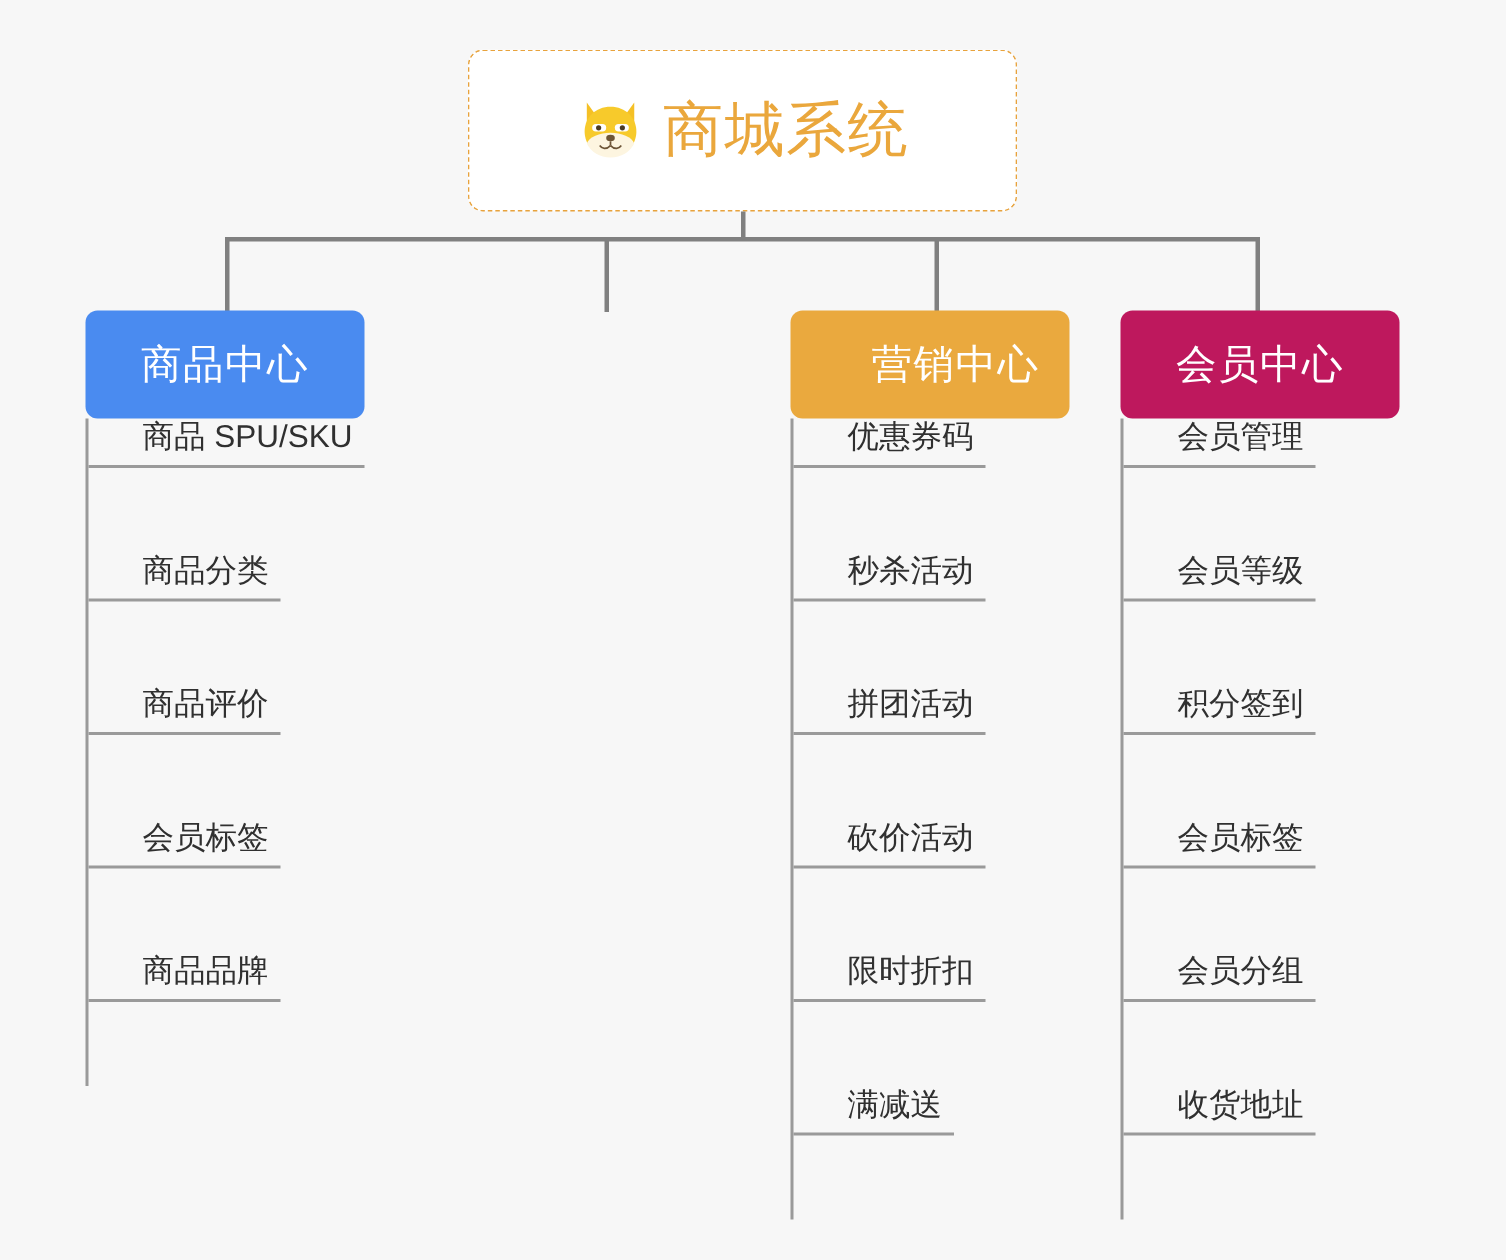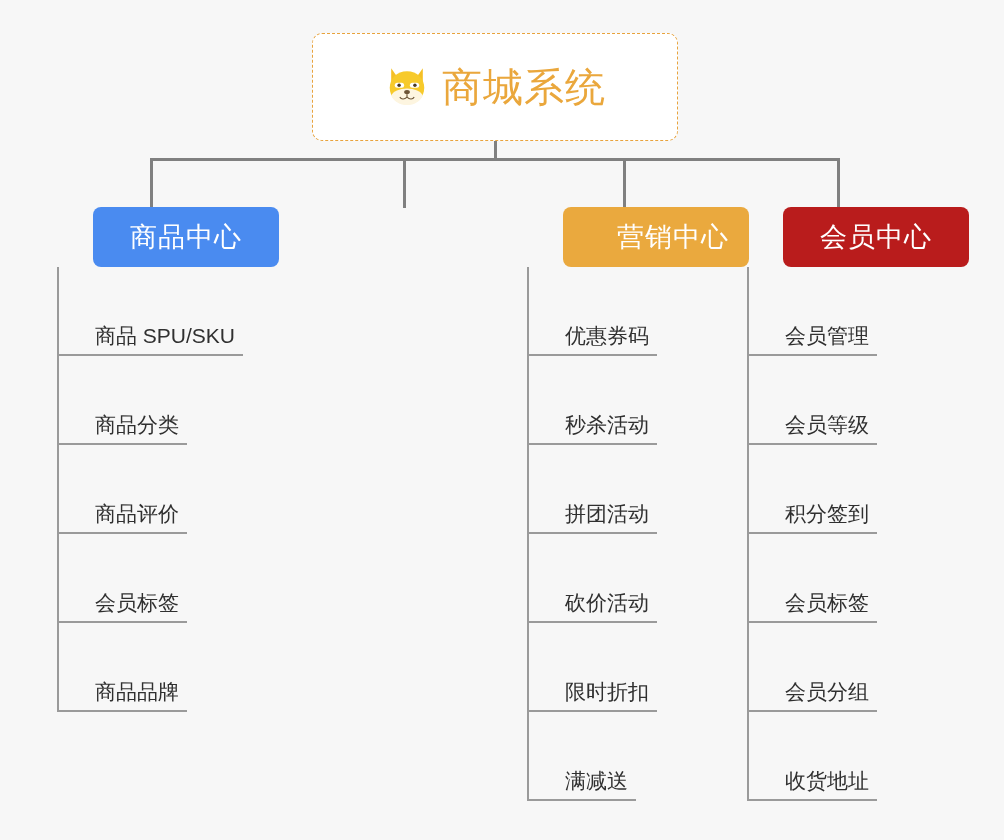--- a/index.html
+++ b/index.html
@@ -66,48 +66,47 @@
     top: 207px;
     width: 186px;
   }
   .col-1 { left: 57px;  }
   .col-2 { left: 307px; }
   .col-3 { left: 527px; }
   .col-4 { left: 747px; }
 
   .cat-box {
     width: 186px;
-    height: 60px;
+    height: 72px;
     border-radius: 8px;
     display: flex;
     align-items: center;
     justify-content: center;
     color: #ffffff;
     font-size: 27px;
     letter-spacing: 1px;
     box-sizing: border-box;
-    margin-left: 36px;
   }
 
   
   .leaf-list {
     position: relative;
     margin-top: 0;
     padding-top: 0;
     border-left: 2px solid #9a9a9a;
     width: 186px;
     box-sizing: border-box;
   }
 
   .leaf-item {
     height: 89px;
     box-sizing: border-box;
     position: relative;
     display: flex;
-    align-items: flex-end;
+    align-items: flex-start;
   }
   .leaf-label {
     display: inline-block;
     font-size: 21px;
     color: #303030;
     white-space: nowrap;
     padding: 0 8px 5px 36px;
     border-bottom: 2px solid #9a9a9a;
     box-sizing: border-box;
     line-height: 1.25;
@@ -189,21 +188,21 @@
       <div class="leaf-item">
           <span class="leaf-label">限时折扣</span>
         </div>
       <div class="leaf-item">
           <span class="leaf-label">满减送</span>
         </div>
     </div>
   </div>
 
   <div class="column col-4">
-    <div class="cat-box" style="background:#b91c1c;">
+    <div class="cat-box" style="background:#be185d;">
       <span>会员中心</span>
     </div>
     <div class="leaf-list">
       <div class="leaf-item">
           <span class="leaf-label">会员管理</span>
         </div>
       <div class="leaf-item">
           <span class="leaf-label">会员等级</span>
         </div>
       <div class="leaf-item">

